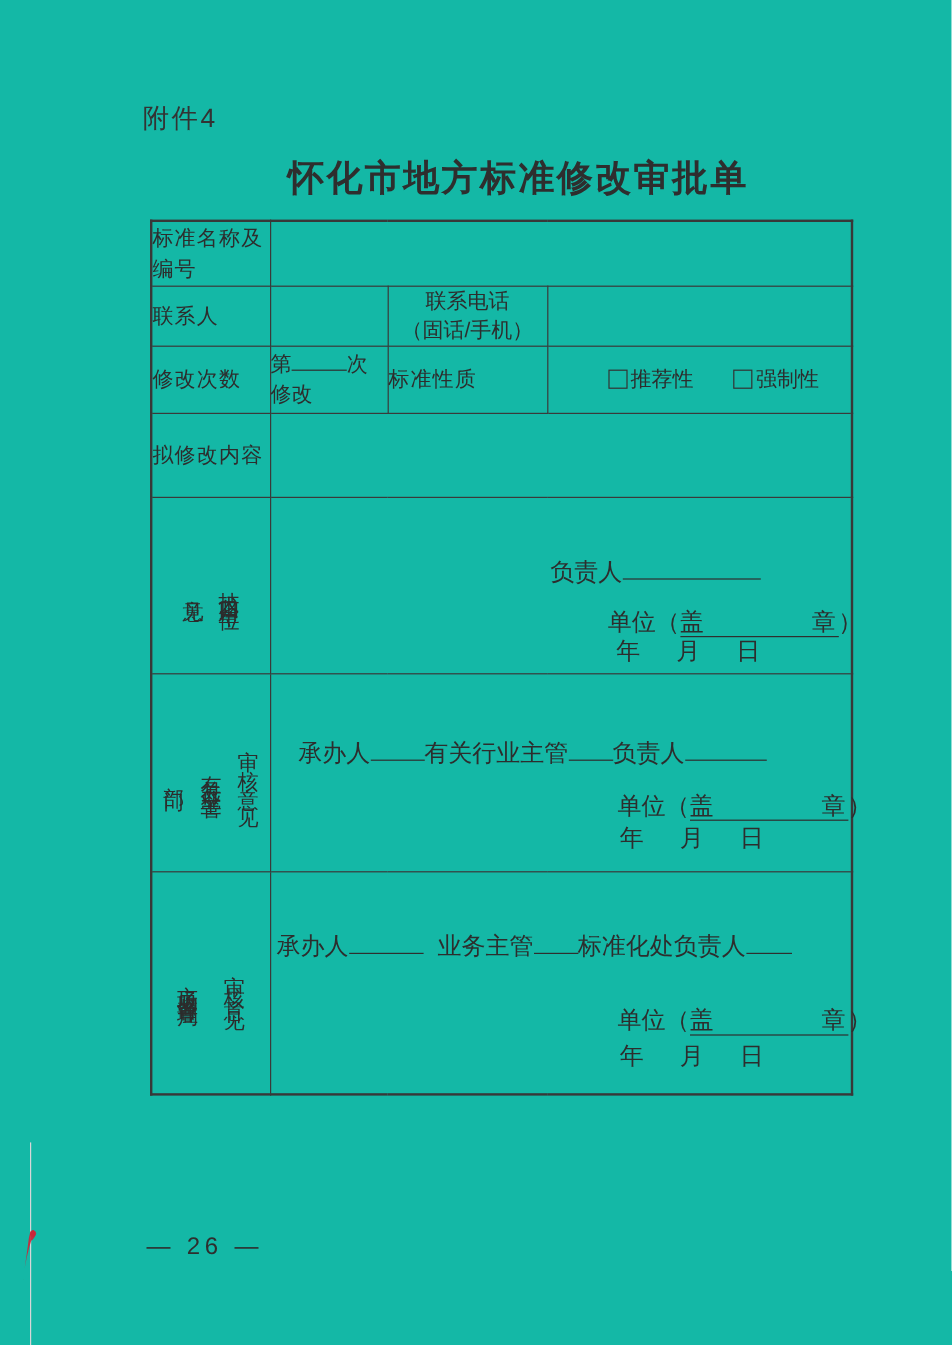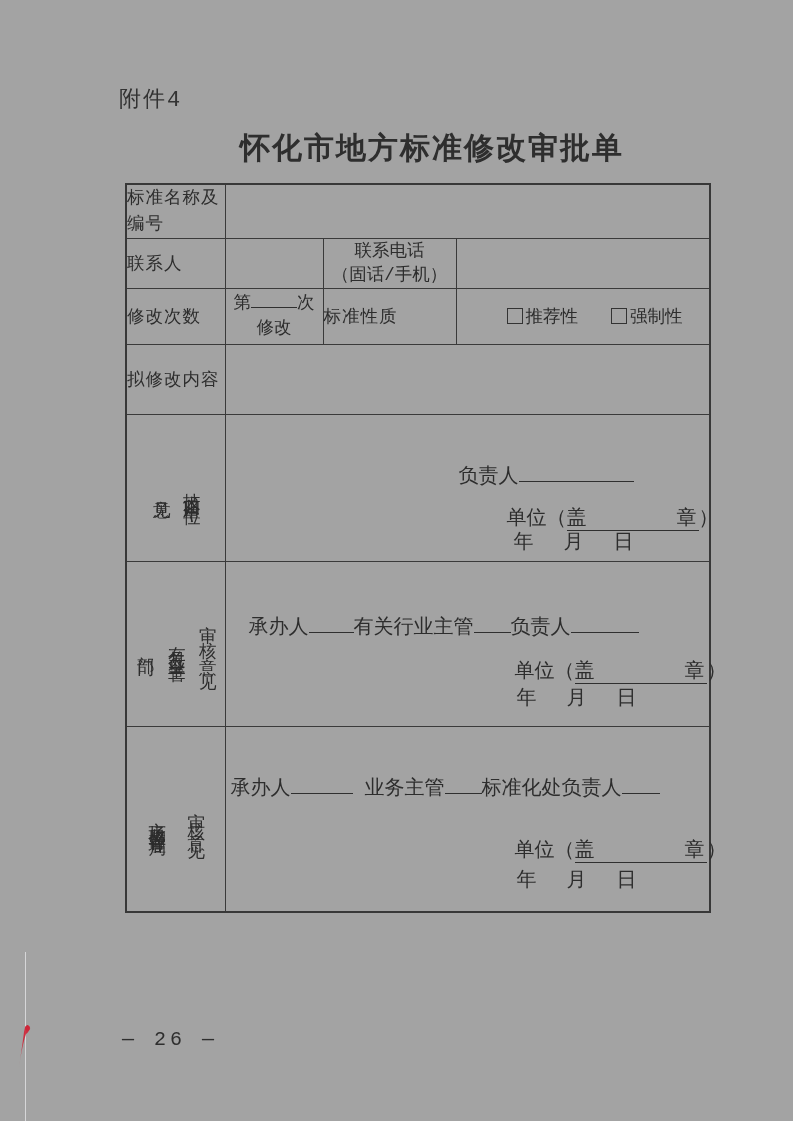--- a/index.html
+++ b/index.html
@@ -1,20 +1,20 @@
 <!DOCTYPE html>
 <html><head>
 <meta charset="utf-8">
 <style>
   html,body{margin:0;padding:0;background:#ffffff;}
   .page{
     position:relative;
     width:793px;height:1121px;
-    background:#a3a3a3;
-    font-family:Liberation Mono, monospace;
+    background:#14b8a6;
+    font-family:Liberation Sans, sans-serif;
     color:#2d2d2d;
     overflow:hidden;
   }
   .attachment{
     position:absolute;left:119px;top:84px;
     font-size:22px;letter-spacing:2px;color:#333;
   }
   .doc-title{
     position:absolute;left:68px;top:128px;width:728px;
     text-align:center;font-size:30px;font-weight:bold;
@@ -30,21 +30,21 @@
     padding:0;
     font-size:17.5px;
     color:#2d2d2d;
     vertical-align:middle;
   }
   table.form{border:2.2px solid #383838;}
   td.lbl{text-align:left;letter-spacing:1px;}
   td.lbl .wrapbox{display:inline-block;max-width:95px;line-height:26px;}
   .two-line{text-align:center;line-height:24px;}
   .two-line span{display:block;}
-  .times-cell{text-align:center;line-height:25px;}
+  .times-cell{line-height:25px;}
   .blank{
     display:inline-block;height:14px;
     border-bottom:1.5px solid #2f2f2f;
   }
   .b46{width:46px;}.b115{width:115px;}
   .b45{width:45px;}.b37{width:37px;}.b68{width:68px;}
   .b62{width:62px;}.b38{width:38px;}
   .cbx-row{display:flex;align-items:center;gap:33px;padding-left:50px;}
   .cbx-item{display:flex;align-items:center;white-space:nowrap;}
   .cbx{

